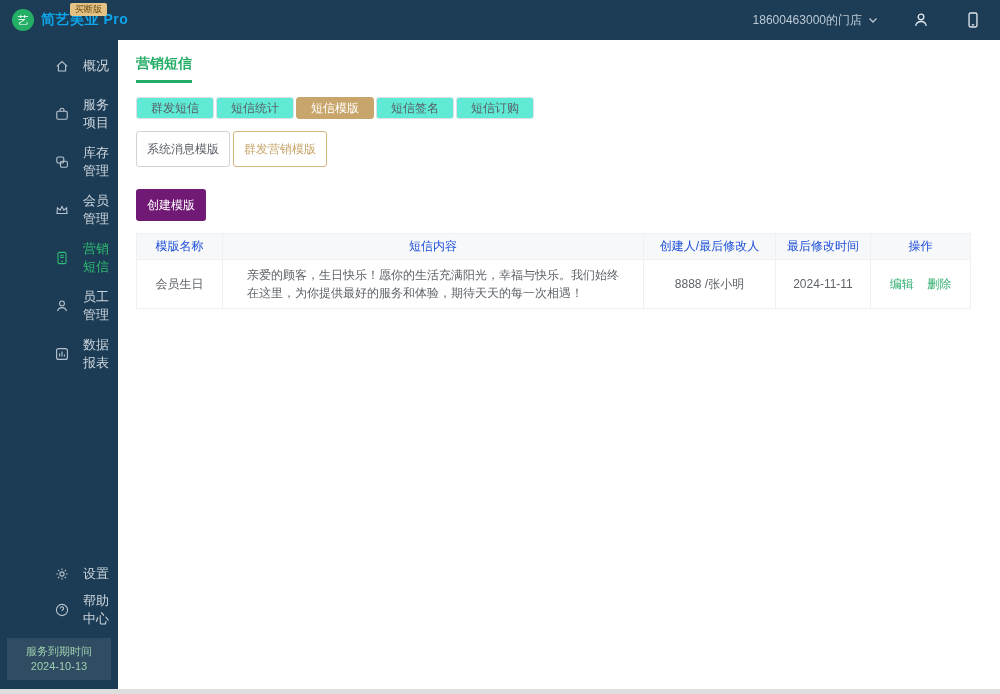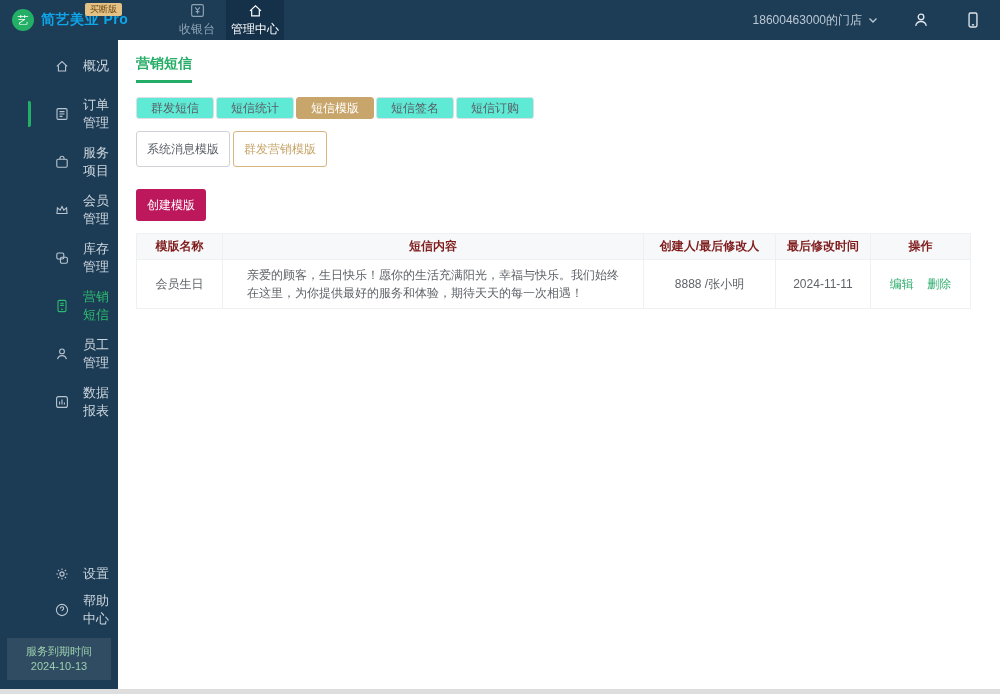--- a/index.html
+++ b/index.html
@@ -7,21 +7,21 @@
     font-family:"Liberation Sans","DejaVu Sans",sans-serif; }
 
   
   .topbar { position:fixed; top:0; left:0; width:1000px; height:40px;
     background:#1d3c56; display:flex; align-items:stretch; z-index:10; }
   .brand { display:flex; align-items:center; gap:7px; padding:0 10px 0 12px;
     position:relative; min-width:150px; }
   .logo-circle { width:22px; height:22px; border-radius:50%; background:#23b066;
     color:#fff; font-size:11px; display:flex; align-items:center; justify-content:center; }
   .brand-name { color:#0ea5e9; font-size:14px; font-weight:bold; letter-spacing:.5px; }
-  .brand-badge { position:absolute; top:3px; left:85px; background:#e4c184; color:#6b4a17;
+  .brand-badge { position:absolute; top:3px; left:70px; background:#e4c184; color:#6b4a17;
     font-size:9px; padding:1px 5px; border-radius:2px; line-height:11px; }
   .top-tabs { display:flex; margin-left:18px; }
   .top-tab { width:58px; display:flex; flex-direction:column; align-items:center;
     justify-content:center; gap:2px; color:#8da3b4; font-size:12px; cursor:pointer; }
   .top-tab.active { background:#15314a; color:#fff; }
   .top-tab svg { display:block; }
   .top-right { margin-left:auto; display:flex; align-items:center; gap:34px; padding-right:18px; }
   .store-select { display:flex; align-items:center; gap:6px; color:#bcc9d4; font-size:12px; cursor:pointer; }
   .icon-btn { color:#dfe6ec; display:flex; align-items:center; cursor:pointer; }
 
@@ -49,27 +49,27 @@
   .tabs-row { margin-top:14px; display:flex; gap:2px; }
   .tab-btn { min-width:75px; height:22px; background:#5eead4; border:1px solid #dcdfe3;
     color:#5a5e66; font-size:12px; display:flex; align-items:center; justify-content:center;
     border-radius:3px; cursor:pointer; padding:0 14px; }
   .tab-btn.active { background:#c8a56a; border-color:#c8a56a; color:#fff; }
   .subtabs-row { margin-top:12px; display:flex; gap:3px; }
   .subtab-btn { height:36px; background:#fff; border:1px solid #cfd3d8; color:#5a5e66;
     font-size:12px; display:flex; align-items:center; justify-content:center;
     border-radius:3px; cursor:pointer; padding:0 10px; }
   .subtab-btn.active { border-color:#d8b57e; color:#c8a56a; }
-  .create-btn { margin-top:22px; height:32px; background:#be185d; border:none; color:#fff;
+  .create-btn { margin-top:22px; height:32px; background:#701a75; border:none; color:#fff;
     font-size:12px; border-radius:3px; padding:15px 11px; cursor:pointer; display:inline-flex;
     align-items:center; }
 
   
   .sms-table { margin-top:12px; width:834px; border-collapse:collapse; table-layout:fixed; }
-  .sms-table th { background:#f7f8fa; color:#7f1d1d; font-weight:bold; font-size:12px;
+  .sms-table th { background:#f7f8fa; color:#1d4ed8; font-weight:normal; font-size:12px;
     height:26px; border:1px solid #eef0f2; }
   .sms-table td { border:1px solid #eef0f2; font-size:12px; color:#5f6368; height:48px;
     padding:6px 10px; vertical-align:middle; }
   .col-name  { width:86px; }
   .col-content { width:421px; }
   .col-editor { width:132px; }
   .col-time { width:95px; }
   .col-actions { width:100px; }
   td.center, th { text-align:center; }
   td.content-cell { text-align:left; line-height:18px; padding-left:24px; padding-right:16px; }
@@ -81,40 +81,20 @@
 </head>
 <body>
 
 <div class="topbar">
   <div class="brand">
     <span class="logo-circle">艺</span>
     <span class="brand-name">简艺美业 Pro</span>
     <span class="brand-badge">买断版</span>
   </div>
 
-  <div class="top-tabs">
-    <div class="top-tab">
-      <span>
-        <svg width="17" height="17" viewBox="0 0 16 16" fill="none" stroke="currentColor" stroke-width="1.1">
-          <rect x="2.5" y="2.5" width="11" height="11" rx="1.5"></rect>
-          <path d="M5.8 5 8 7.6 10.2 5 M8 7.6 V11 M6.2 9 h3.6"></path>
-        </svg>
-      </span>
-      <span>收银台</span>
-    </div>
-    <div class="top-tab active">
-      <span>
-        <svg width="17" height="17" viewBox="0 0 16 16" fill="none" stroke="currentColor" stroke-width="1.1">
-          <path d="M2.8 8.3 8 3.6 13.2 8.3"></path>
-          <path d="M4.4 7.2 V13 h7.2 V7.2"></path>
-        </svg>
-      </span>
-      <span>管理中心</span>
-    </div>
-  </div>
 
   <div class="top-right">
     <div class="store-select">
       <span>18600463000的门店</span>
       <span>
         <svg width="10" height="7" viewBox="0 0 10 7" fill="none" stroke="#bcc9d4" stroke-width="1.3">
           <path d="M1.5 1.5 5 5 8.5 1.5"></path>
         </svg>
       </span>
     </div>
@@ -139,58 +119,48 @@
     <div class="nav-item">
       <span class="ni-icon">
         <svg width="16" height="16" viewBox="0 0 16 16" fill="none" stroke="currentColor" stroke-width="1.1">
           <path d="M2.8 8.3 8 3.6 13.2 8.3"></path>
             <path d="M4.4 7.2 V13 h7.2 V7.2"></path>
         </svg>
       </span>
       <span>概况</span>
     </div>
 
-    <div class="nav-item">
-      <span class="edge-indicator"></span>
-      <span class="ni-icon">
-        <svg width="16" height="16" viewBox="0 0 16 16" fill="none" stroke="currentColor" stroke-width="1.1">
-          <rect x="3" y="2.6" width="10" height="10.8" rx="1.2"></rect>
-          <path d="M5.5 5.6 h5 M5.5 8 h5 M5.5 10.4 h3"></path>
-        </svg>
-      </span>
-      <span>订单管理</span>
-    </div>
 
     <div class="nav-item">
       <span class="ni-icon">
         <svg width="16" height="16" viewBox="0 0 16 16" fill="none" stroke="currentColor" stroke-width="1.1">
           <rect x="2.8" y="5.2" width="10.4" height="8" rx="1.2"></rect>
           <path d="M6 5.2 V4.2 a2 2 0 0 1 4 0 V5.2"></path>
         </svg>
       </span>
       <span>服务项目</span>
     </div>
 
     <div class="nav-item">
       <span class="ni-icon">
         <svg width="16" height="16" viewBox="0 0 16 16" fill="none" stroke="currentColor" stroke-width="1.1">
-          <path d="M3 11.5 3.4 5.8 6.2 8.2 8 4.6 9.8 8.2 12.6 5.8 13 11.5 Z"></path>
-        </svg>
-      </span>
-      <span>会员管理</span>
-    </div>
-
-    <div class="nav-item">
-      <span class="ni-icon">
-        <svg width="16" height="16" viewBox="0 0 16 16" fill="none" stroke="currentColor" stroke-width="1.1">
           <rect x="2.8" y="3" width="7" height="6" rx="1.5"></rect>
           <rect x="6.4" y="7.2" width="7" height="6" rx="1.5"></rect>
         </svg>
       </span>
       <span>库存管理</span>
+    </div>
+
+    <div class="nav-item">
+      <span class="ni-icon">
+        <svg width="16" height="16" viewBox="0 0 16 16" fill="none" stroke="currentColor" stroke-width="1.1">
+          <path d="M3 11.5 3.4 5.8 6.2 8.2 8 4.6 9.8 8.2 12.6 5.8 13 11.5 Z"></path>
+        </svg>
+      </span>
+      <span>会员管理</span>
     </div>
 
     <div class="nav-item active">
       <span class="ni-icon">
         <svg width="16" height="16" viewBox="0 0 16 16" fill="none" stroke="currentColor" stroke-width="1.1">
           <rect x="4" y="2.4" width="8" height="11.2" rx="1.4"></rect>
           <path d="M6.2 5.2 h3.6 M6.2 7.4 h3.6 M7.2 11.4 h1.6"></path>
         </svg>
       </span>
       <span>营销短信</span>

